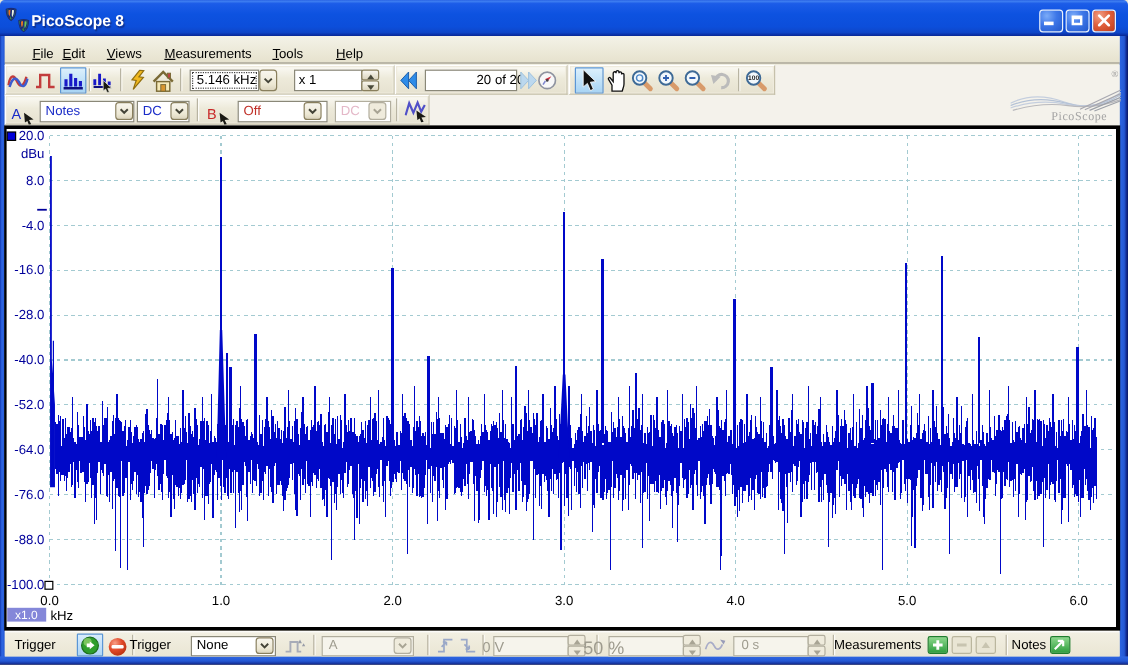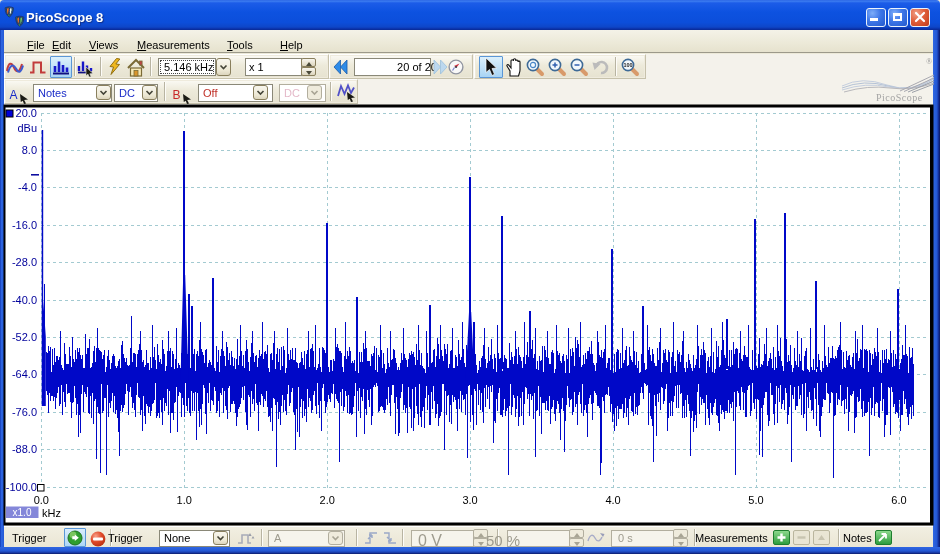--- a/index.html
+++ b/index.html
@@ -349,21 +349,21 @@
 </div>
 <div class="ssep" style="left:352px"></div>
 <svg class="abs" style="left:359px;top:3px" width="16" height="16" viewBox="0 0 16 16">
   <path d="M2 13 H7 V3 H14 M5 9 L9 5 M9 5 l0 3 M9 5 l-3 0" stroke="#9AA8C8" stroke-width="1.4" fill="none"></path>
 </svg>
 <svg class="abs" style="left:377.5px;top:3px" width="16" height="16" viewBox="0 0 16 16">
   <path d="M2 3 H7 V13 H14 M5 7 L9 11 M9 11 l0 -3 M9 11 l-3 0" stroke="#9AA8C8" stroke-width="1.4" fill="none"></path>
 </svg>
 <div class="ssep" style="left:398px"></div>
 <div class="dis-box" style="left:407px;top:2.5px;width:63px;height:17px"></div>
-<div class="abs" style="left:414px;top:5px;font-size:16px;color:#9E9B8E">0 V</div>
+<div class="abs" style="left:398px;top:5px;font-size:12px;color:#9E9B8E">0 V</div>
 <div class="spinner" style="left:469px;top:2px">
   <div class="spinbtn disabled" style="top:0;height:9px;background:#EFEBDC;border-color:#B2AE9E">
           <span class="tri-up"></span>
         </div>
   <div class="spinbtn disabled" style="top:9px;height:9px;background:#EFEBDC;border-color:#B2AE9E">
           <span class="tri-dn"></span>
         </div>
 </div>
 <div class="ssep" style="left:493px"></div>
 <div class="dis-box" style="left:502.5px;top:2.5px;width:63px;height:17px"></div>

